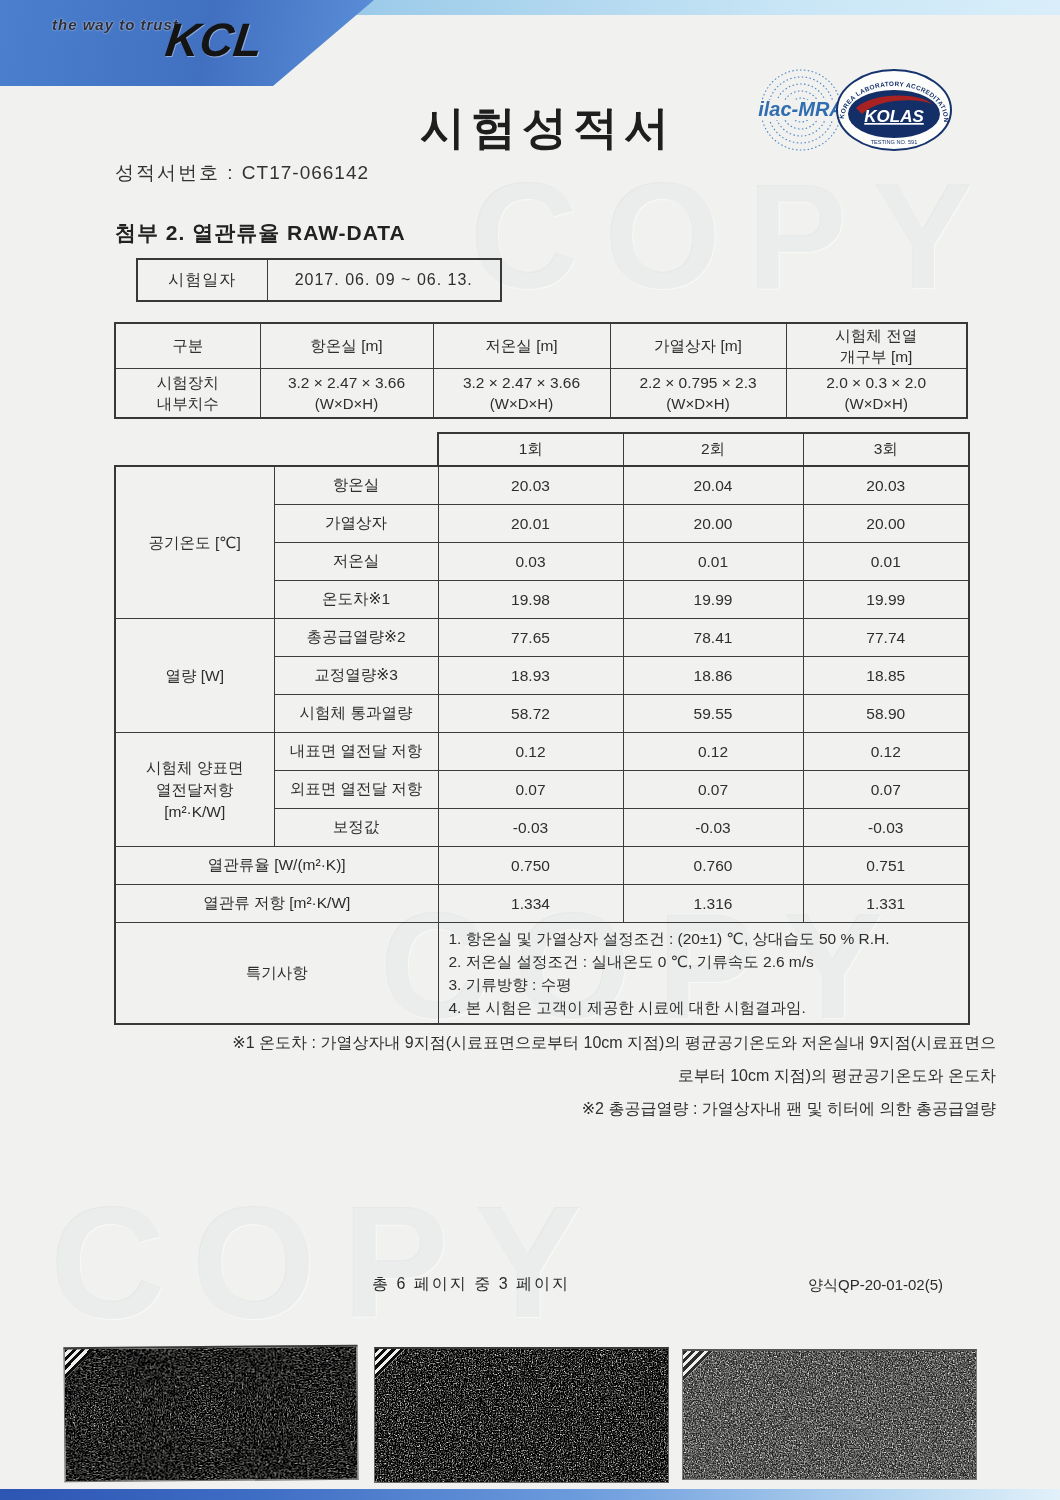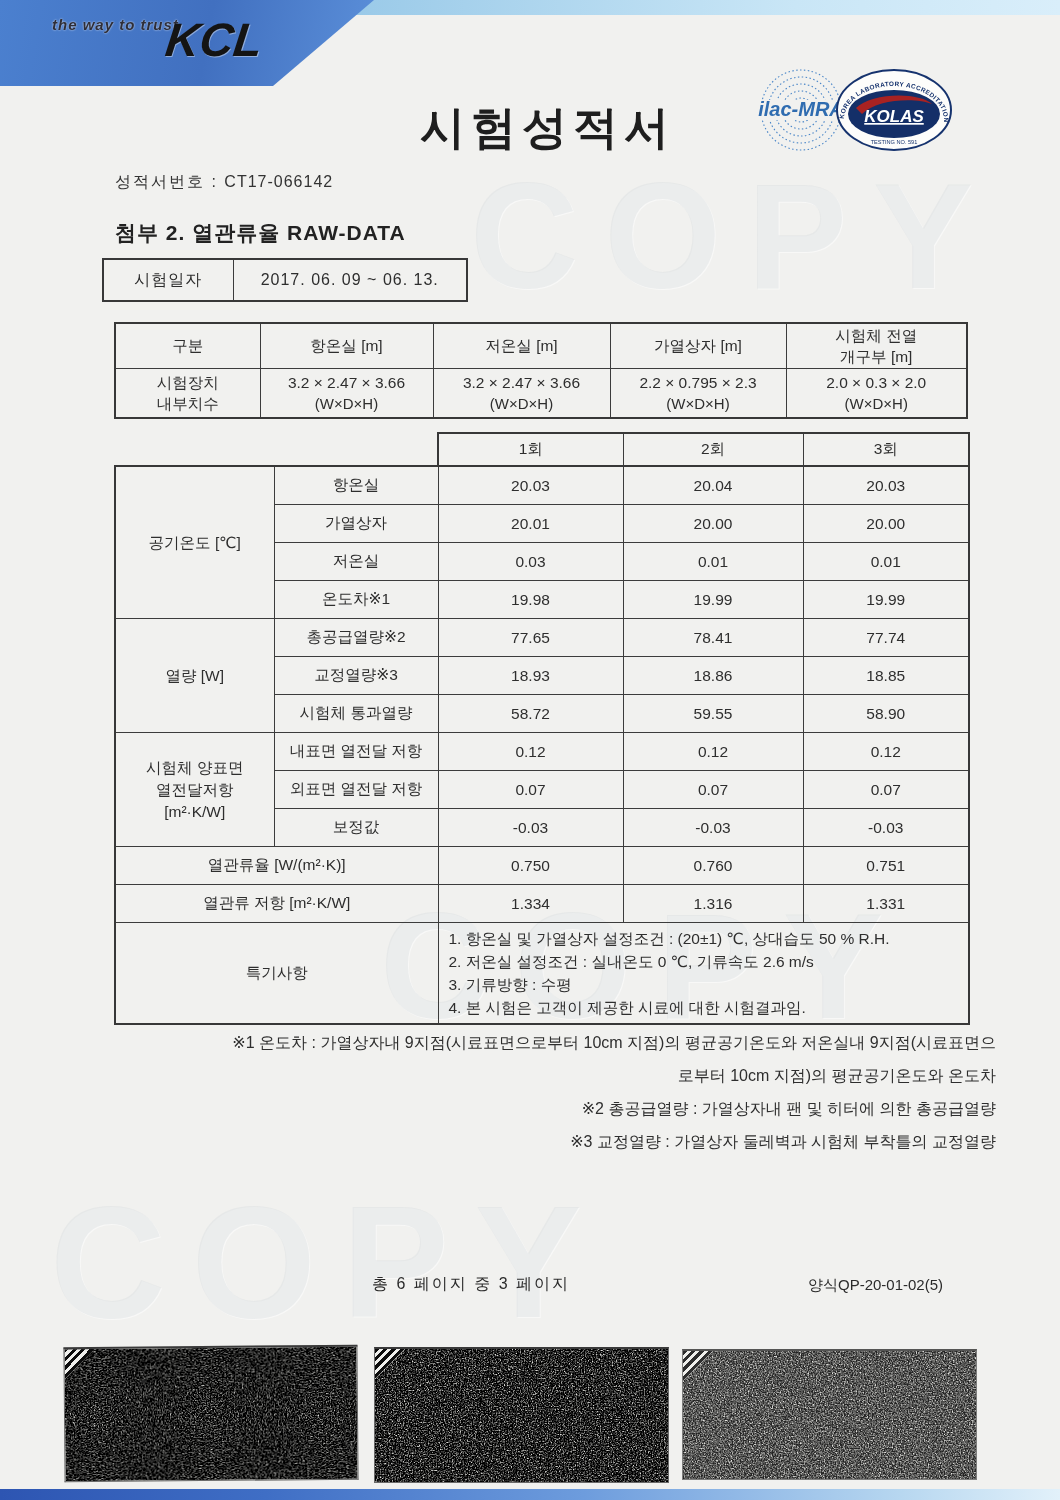--- a/index.html
+++ b/index.html
@@ -28,36 +28,36 @@
   .kcl{
     left:166px;top:12px;z-index:3;font-size:47px;font-weight:900;font-style:italic;
     color:#141414;transform:skewX(-7deg);letter-spacing:0px;
     text-shadow:1px 1px 0 rgba(255,255,255,.4);
   }
 
   
   .doc-title{
     left:420px;top:98px;font-size:45px;font-weight:bold;color:#1e1e1e;letter-spacing:6px;
   }
-  .report-no{left:115px;top:160px;font-size:16px;letter-spacing:2px;color:#333;margin-top:12px;}
+  .report-no{left:115px;top:160px;font-size:19px;letter-spacing:2px;color:#333;}
   .report-no .num{letter-spacing:1px;}
   .section-heading{left:115px;top:219px;font-size:21px;font-weight:bold;color:#222;letter-spacing:1px;}
 
   
   .ilac-logo{left:742px;top:66px;z-index:2;}
   .kolas-logo{left:834px;top:68px;z-index:2;}
 
   
   table{border-collapse:collapse;table-layout:fixed;}
   td{border:1px solid #3c3c3c;text-align:center;vertical-align:middle;padding:0;
      font-size:15.5px;color:#2e2e2e;background:transparent;}
   .tbl{z-index:2;}
   table.bordered{border:2px solid #383838;}
 
-  .date-table{left:102px;top:258px;width:364px;border-radius:20px;}
+  .date-table{left:136px;top:258px;width:364px;border-radius:20px;}
   .date-table td{height:40px;font-size:16px;letter-spacing:1px;}
 
   .app-table{left:114px;top:322px;width:852px;}
   .app-table .hrow td{height:44px;}
   .app-table .drow td{height:48px;}
   .two-line div{line-height:21px;}
   .dims{font-size:15px;}
 
   .trial-head{left:437px;top:432px;width:531px;}
   .trial-head td{height:31px;font-size:15.5px;}
@@ -327,21 +327,20 @@
       <div>4. 본 시험은 고객이 제공한 시료에 대한 시험결과임.</div>
     </td>
   </tr>
 </tbody>
   </table>
 
 <div class="abs footnotes">
   <div>※1 온도차 : 가열상자내 9지점(시료표면으로부터 10cm 지점)의 평균공기온도와 저온실내 9지점(시료표면으</div>
   <div class="fn-indent">로부터 10cm 지점)의 평균공기온도와 온도차</div>
   <div>※2 총공급열량 : 가열상자내 팬 및 히터에 의한 총공급열량</div>
-  <div>※3 교정열량 : 가열상자 둘레벽과 시험체 부착틀의 교정열량</div>
 </div>
 
 <div class="abs page-info">총 6 페이지 중 3 페이지</div>
 <div class="abs form-no">양식QP-20-01-02(5)</div>
 
 <div class="abs noise-block" style="left:64px;top:1346px;width:292px;height:132px;transform:rotate(-0.5deg);">
   <svg preserveAspectRatio="none">
     <filter id="nz1">
         <feTurbulence type="fractalNoise" baseFrequency="0.75" numOctaves="3" seed="11"></feTurbulence>
       <feColorMatrix type="matrix" values="0 0 0 0 0  0 0 0 0 0  0 0 0 0 0  1.3 1.3 1.3 0 -1.1"></feColorMatrix>

